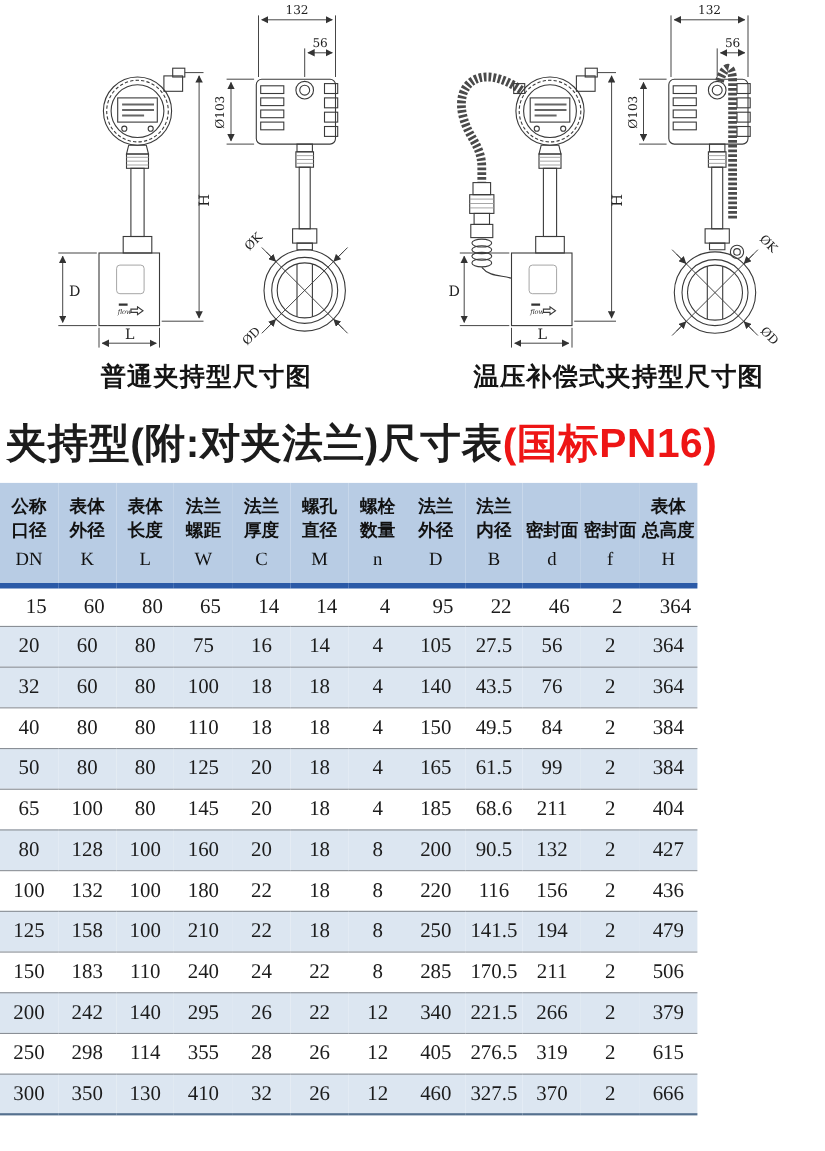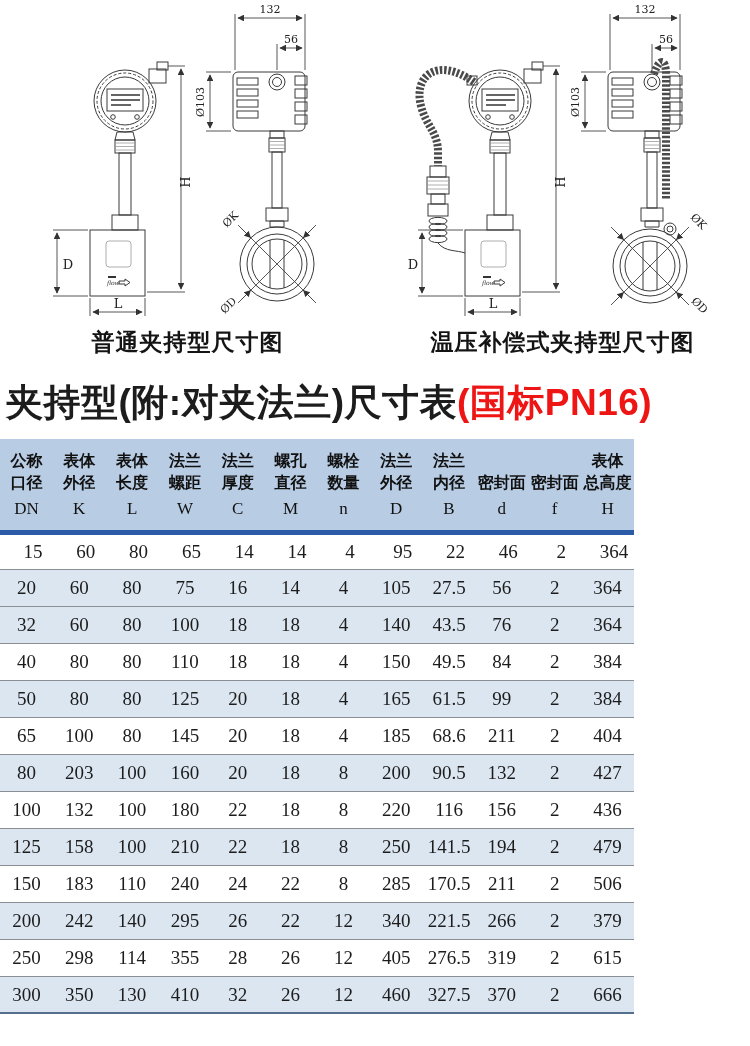--- a/index.html
+++ b/index.html
@@ -434,21 +434,21 @@
         <td>18</td>
         <td>4</td>
         <td>185</td>
         <td>68.6</td>
         <td>211</td>
         <td>2</td>
         <td>404</td>
       </tr>
       <tr class="alt">
         <td>80</td>
-        <td>203</td>
+        <td>128</td>
         <td>100</td>
         <td>160</td>
         <td>20</td>
         <td>18</td>
         <td>8</td>
         <td>200</td>
         <td>90.5</td>
         <td>132</td>
         <td>2</td>
         <td>427</td>

